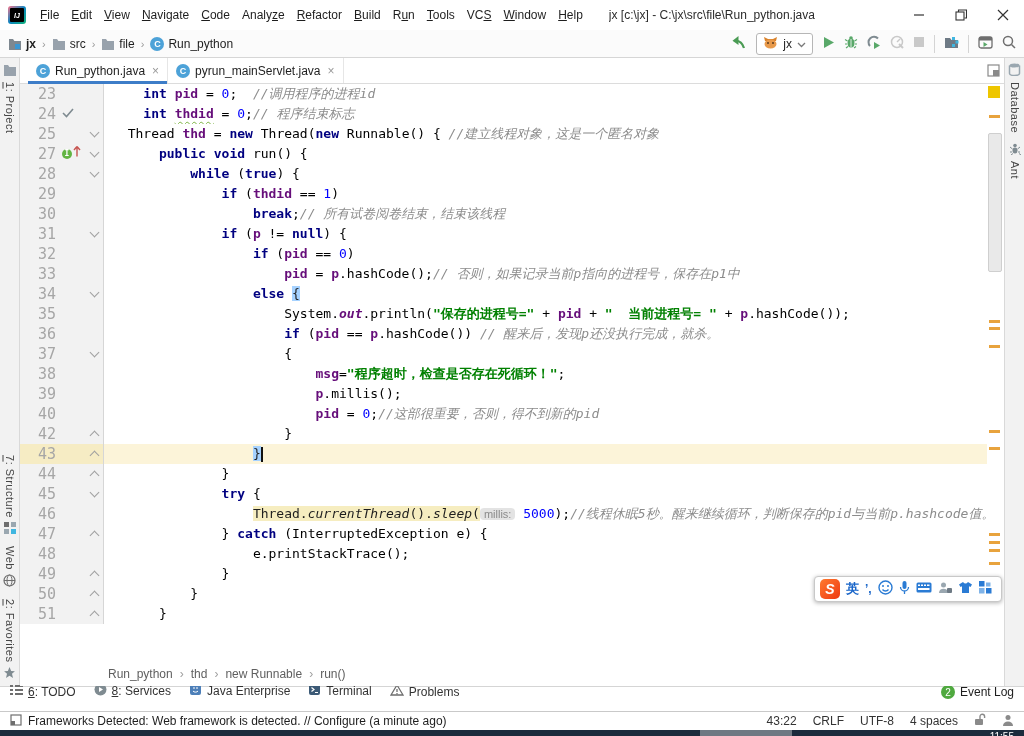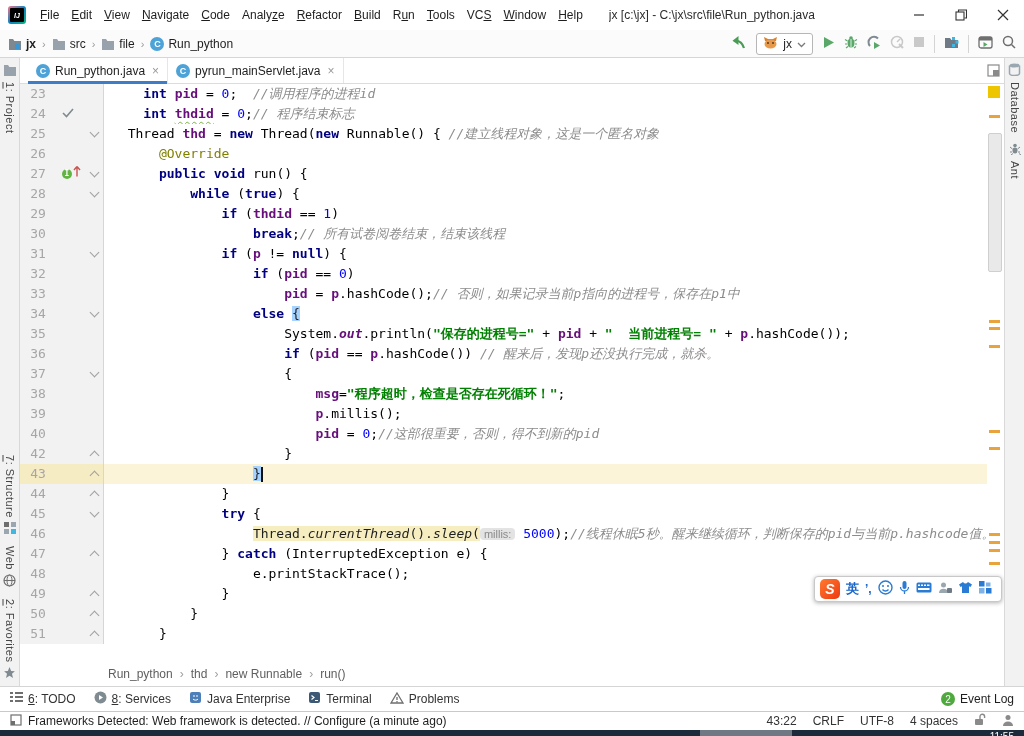--- a/index.html
+++ b/index.html
@@ -38,21 +38,21 @@
 .tab{display:flex;align-items:center;gap:5px;padding:0 8px;border-right:1px solid #e6e6e6;position:relative;white-space:nowrap}
 .tab.active::after{content:"";position:absolute;left:0;right:0;bottom:-1px;height:3px;background:#3d7dc8}
 .tab-close{color:#9a9a9a;font-size:12px;margin-left:2px}
 .cicon{width:14px;height:14px;border-radius:50%;background:#4da2d8;color:#fff;font-size:9px;font-weight:bold;
  display:inline-flex;align-items:center;justify-content:center;flex:none}
 .tabbar-corner{margin-left:auto;display:flex;align-items:center;padding-right:4px}
 
 .code-area{position:relative;flex:1;overflow:hidden;background:#fff}
 .row{display:flex;height:20px;line-height:20px;font-family:"DejaVu Sans Mono",monospace;font-size:13px;white-space:pre}
 .gut{display:flex;background:#f2f2f2;color:#a6a6a6;flex:none}
-.ln{width:36px;text-align:center;font-size:13px}
+.ln{width:36px;text-align:right;font-size:15px}
 .gic{width:30px;display:flex;align-items:center;padding-left:6px;gap:1px}
 .fold{width:18px;border-right:1px solid #d6d6d6;display:flex;justify-content:center;align-items:center}
 .codeln{padding-left:8px;flex:1;overflow:hidden}
 .row.cur{background:#fcf4d9}
 .row.cur .gut{background:#f6ecc4}
 .fv{width:7px;height:7px;border-right:1.5px solid #a0a0a0;border-bottom:1.5px solid #a0a0a0;transform:rotate(45deg);display:inline-block;margin-top:-3px}
 .fe{width:7px;height:7px;border-right:1.5px solid #a0a0a0;border-bottom:1.5px solid #a0a0a0;transform:rotate(-135deg);display:inline-block;margin-top:3px}
 .impl{width:10px;height:10px;border-radius:50%;background:#62b543;color:#fff;font-size:8px;font-weight:bold;display:inline-flex;align-items:center;justify-content:center}
 .tk-k{color:#000080;font-weight:bold}
 .tk-t{color:#000}
@@ -77,21 +77,21 @@
 .ime{position:absolute;right:2px;top:492px;width:188px;height:26px;background:#fff;border:1px solid #c8c8c8;border-radius:4px;
  box-shadow:0 1px 4px rgba(0,0,0,.3);display:flex;align-items:center;gap:6px;padding:0 5px;z-index:5}
 .slogo{width:20px;height:20px;border-radius:5px;background:linear-gradient(135deg,#ff7a2f,#ee3911);color:#fff;font-weight:bold;
  font-size:14px;font-style:italic;display:flex;align-items:center;justify-content:center}
 .imode{color:#1a66c9;font-weight:bold;font-size:13px}
 .ipunct{color:#1a66c9;font-weight:bold;font-size:12px}
 
 .crumbs2{height:24px;display:flex;align-items:center;padding-left:88px;color:#5f5f5f;background:#fff;gap:7px}
 .crumbs2 .sep{color:#a0a0a0}
 
-.toolwin{height:22px;display:flex;align-items:center;border-top:1px solid #d5d5d5;padding:12px 10px;gap:18px;background:#fff}
+.toolwin{height:22px;display:flex;align-items:flex-end;border-top:1px solid #d5d5d5;padding:12px 10px;gap:18px;background:#fff}
 .tw{display:flex;align-items:center;gap:5px;color:#333;white-space:nowrap}
 .eventlog{margin-left:auto;display:flex;align-items:center;gap:5px}
 .badge{width:14px;height:14px;border-radius:50%;background:#4fa93f;color:#fff;font-size:10px;display:flex;align-items:center;justify-content:center}
 
 .statusbar{height:19px;display:flex;align-items:center;border-top:1px solid #c9c9c9;padding:0 10px;background:#fff}
 .sb-msg{margin-left:6px;white-space:nowrap}
 .sb-right{margin-left:auto;display:flex;gap:16px;align-items:center;color:#333;white-space:nowrap}
 
 .taskbar{height:9px;background:#1b2b3c;position:relative;color:#fff;overflow:hidden}
 .tb-block{position:absolute;left:700px;top:0;width:92px;height:9px;background:#6f7983}
@@ -279,21 +279,20 @@
             <rect x="6" y="6" width="6" height="6" fill="#8a8a8a"></rect>
           </svg>
         </span>
       </div>
     <div class="code-area" id="editor">
       <div class="row"><span class="gut"><span class="ln">23</span><span class="gic"></span><span class="fold"></span></span><span class="codeln">    <span class="tk-k">int</span><span class="tk-t"> </span><span class="tk-f">pid</span><span class="tk-t"> = </span><span class="tk-d">0</span><span class="tk-t">;  </span><span class="tk-c">//调用程序的进程id</span></span></div>
         <div class="row"><span class="gut"><span class="ln">24</span><span class="gic"><span><svg width="12" height="10">
                   <path d="M1 5l3.5 3.5L11 1" fill="none" stroke="#7f8b91" stroke-width="1.6"></path>
                 </svg></span></span><span class="fold"></span></span><span class="codeln">    <span class="tk-k">int</span><span class="tk-t"> </span><span class="tk-fw">thdid</span><span class="tk-t"> = </span><span class="tk-d">0</span><span class="tk-t">;</span><span class="tk-c">// 程序结束标志</span></span></div>
         <div class="row"><span class="gut"><span class="ln">25</span><span class="gic"></span><span class="fold"><i class="fv"></i></span></span><span class="codeln">  <span class="tk-t">Thread </span><span class="tk-f">thd</span><span class="tk-t"> = </span><span class="tk-k">new</span><span class="tk-t"> Thread(</span><span class="tk-k">new</span><span class="tk-t"> Runnable() { </span><span class="tk-c">//建立线程对象，这是一个匿名对象</span></span></div>
-        <div class="row"><span class="gut"><span class="ln">26</span><span class="gic"></span><span class="fold"></span></span><span class="codeln">      <span class="tk-a">@Override</span></span></div>
         <div class="row"><span class="gut"><span class="ln">27</span><span class="gic"><span class="impl">I</span><span><svg width="8" height="13" viewBox="0 0 8 13">
                   <path d="M4 1.5v10M4 1.5L1 5m3-3.5L7 5" stroke="#c75450" stroke-width="1.4" fill="none"></path>
                 </svg></span></span><span class="fold"><i class="fv"></i></span></span><span class="codeln">      <span class="tk-k">public</span><span class="tk-t"> </span><span class="tk-k">void</span><span class="tk-t"> run() {</span></span></div>
         <div class="row"><span class="gut"><span class="ln">28</span><span class="gic"></span><span class="fold"><i class="fv"></i></span></span><span class="codeln">          <span class="tk-k">while</span><span class="tk-t"> (</span><span class="tk-k">true</span><span class="tk-t">) {</span></span></div>
         <div class="row"><span class="gut"><span class="ln">29</span><span class="gic"></span><span class="fold"></span></span><span class="codeln">              <span class="tk-k">if</span><span class="tk-t"> (</span><span class="tk-f">thdid</span><span class="tk-t"> == </span><span class="tk-d">1</span><span class="tk-t">)</span></span></div>
         <div class="row"><span class="gut"><span class="ln">30</span><span class="gic"></span><span class="fold"></span></span><span class="codeln">                  <span class="tk-k">break</span><span class="tk-t">;</span><span class="tk-c">// 所有试卷阅卷结束，结束该线程</span></span></div>
         <div class="row"><span class="gut"><span class="ln">31</span><span class="gic"></span><span class="fold"><i class="fv"></i></span></span><span class="codeln">              <span class="tk-k">if</span><span class="tk-t"> (</span><span class="tk-f">p</span><span class="tk-t"> != </span><span class="tk-k">null</span><span class="tk-t">) {</span></span></div>
         <div class="row"><span class="gut"><span class="ln">32</span><span class="gic"></span><span class="fold"></span></span><span class="codeln">                  <span class="tk-k">if</span><span class="tk-t"> (</span><span class="tk-f">pid</span><span class="tk-t"> == </span><span class="tk-d">0</span><span class="tk-t">)</span></span></div>
         <div class="row"><span class="gut"><span class="ln">33</span><span class="gic"></span><span class="fold"></span></span><span class="codeln">                      <span class="tk-f">pid</span><span class="tk-t"> = </span><span class="tk-f">p</span><span class="tk-t">.hashCode();</span><span class="tk-c">// 否则，如果记录当前p指向的进程号，保存在p1中</span></span></div>
         <div class="row"><span class="gut"><span class="ln">34</span><span class="gic"></span><span class="fold"><i class="fv"></i></span></span><span class="codeln">                  <span class="tk-k">else</span><span class="tk-t"> </span><span class="tk-bh">{</span></span></div>

